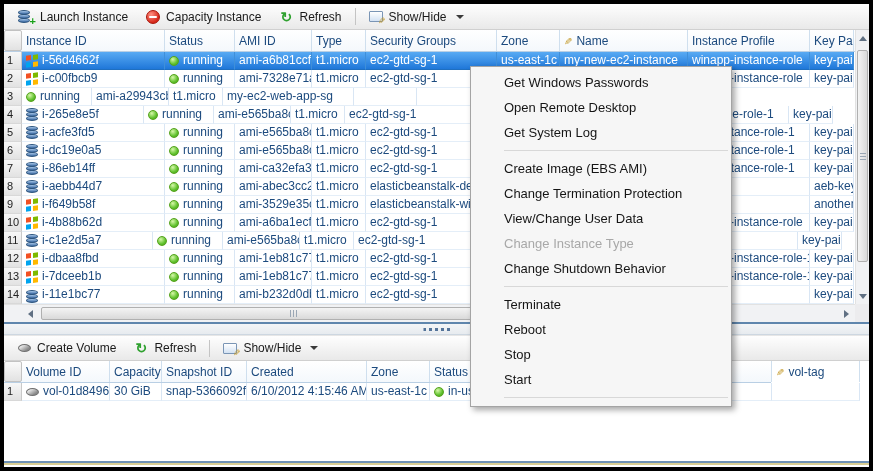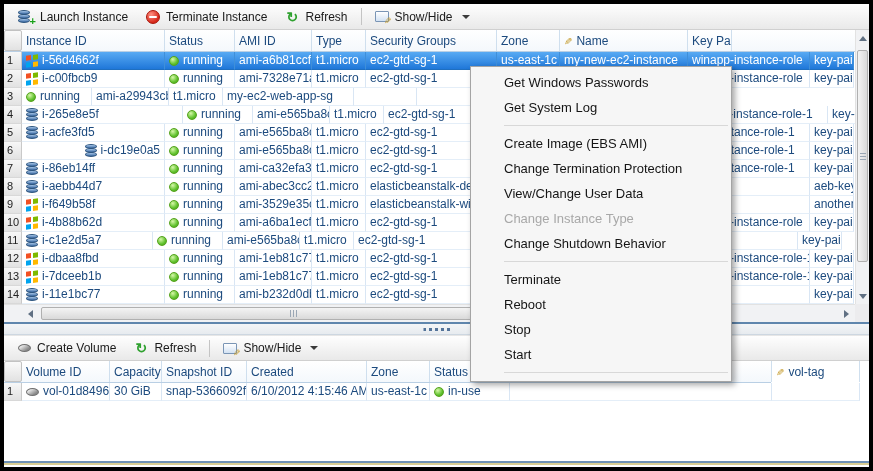--- a/index.html
+++ b/index.html
@@ -85,21 +85,21 @@
 <div class="window">
   <div class="content">
 
     <div class="toolbar tb-top">
       <div class="tbtn">
         <span class="icon-launch"><span class="db3"><i></i><i></i><i></i></span><b class="plus">+</b></span>
         <span>Launch Instance</span>
       </div>
       <div class="tbtn">
         <span class="icon-stop"></span>
-        <span>Terminate Instance</span>
+        <span>Capacity Instance</span>
       </div>
       <div class="tbtn">
         <span class="icon-refresh"></span>
         <span>Refresh</span>
       </div>
       <div class="tbsep"></div>
       <div class="tbtn">
         <span class="icon-panel"></span>
         <span>Show/Hide</span>
         <span class="caret"></span>
@@ -124,20 +124,23 @@
           <div class="ch" style="width: 131px;">
             <span>Security Groups</span>
           </div>
           <div class="ch" style="width: 63px;">
             <span>Zone</span>
           </div>
           <div class="ch" style="width: 128px;">
             <span class="pencil"></span>
             <span>Name</span>
           </div>
+          <div class="ch" style="width: 122px;">
+            <span>Instance Profile</span>
+          </div>
           <div class="ch" style="width: 44px;">
             <span>Key Pair</span>
           </div>
         </div>
       <div class="gbody">
           <div class="row sel">
             <div class="gut">1</div>
             <div class="cell" style="width: 143px;">
               <span class="icon-win">
                 <i></i>
@@ -233,21 +236,21 @@
             </div>
             <div class="cell" style="width: 122px;">
               <span></span>
             </div>
             <div class="cell" style="width: 44px;">
               <span>aeb-key</span>
             </div>
           </div>
           <div class="row">
             <div class="gut">4</div>
-            <div class="cell" style="width: 161px;">
+            <div class="cell" style="width: 122px;">
               <span class="db3">
                 <i></i>
                 <i></i>
                 <i></i>
               </span>
               <span>i-265e8e5f</span>
             </div>
             <div class="cell" style="width: 70px;">
               <span class="dot"></span>
               <span>running</span>
@@ -305,21 +308,21 @@
             </div>
             <div class="cell" style="width: 122px;">
               <span>ec2-instance-role-1</span>
             </div>
             <div class="cell" style="width: 44px;">
               <span>key-pair</span>
             </div>
           </div>
           <div class="row">
             <div class="gut">6</div>
-            <div class="cell" style="width: 143px; justify-content: flex-end;">
+            <div class="cell" style="width: 143px;">
               <span class="db3">
                 <i></i>
                 <i></i>
                 <i></i>
               </span>
               <span>i-dc19e0a5</span>
             </div>
             <div class="cell" style="width: 70px;">
               <span class="dot"></span>
               <span>running</span>
@@ -597,21 +600,21 @@
             </div>
             <div class="cell" style="width: 122px;">
               <span>winapp-instance-role-1</span>
             </div>
             <div class="cell" style="width: 44px;">
               <span>key-pair</span>
             </div>
           </div>
           <div class="row">
             <div class="gut">14</div>
-            <div class="cell" style="width: 143px;">
+            <div class="cell" style="width: 143px; align-items: flex-end;">
               <span class="db3">
                 <i></i>
                 <i></i>
                 <i></i>
               </span>
               <span>i-11e1bc77</span>
             </div>
             <div class="cell" style="width: 70px;">
               <span class="dot"></span>
               <span>running</span>
@@ -742,20 +745,21 @@
           </div>
         </div>
     </div>
 
     <div class="line-blue"></div>
     <div class="line-tan"></div>
   </div>
 
   <div class="menu">
       <div class="mi">Get Windows Passwords</div>
+      <div class="mi">Open Remote Desktop</div>
       <div class="mi">Get System Log</div>
       <div class="msep"></div>
       <div class="mi">Create Image (EBS AMI)</div>
       <div class="mi">Change Termination Protection</div>
       <div class="mi">View/Change User Data</div>
       <div class="mi dis">Change Instance Type</div>
       <div class="mi">Change Shutdown Behavior</div>
       <div class="msep"></div>
       <div class="mi">Terminate</div>
       <div class="mi">Reboot</div>

